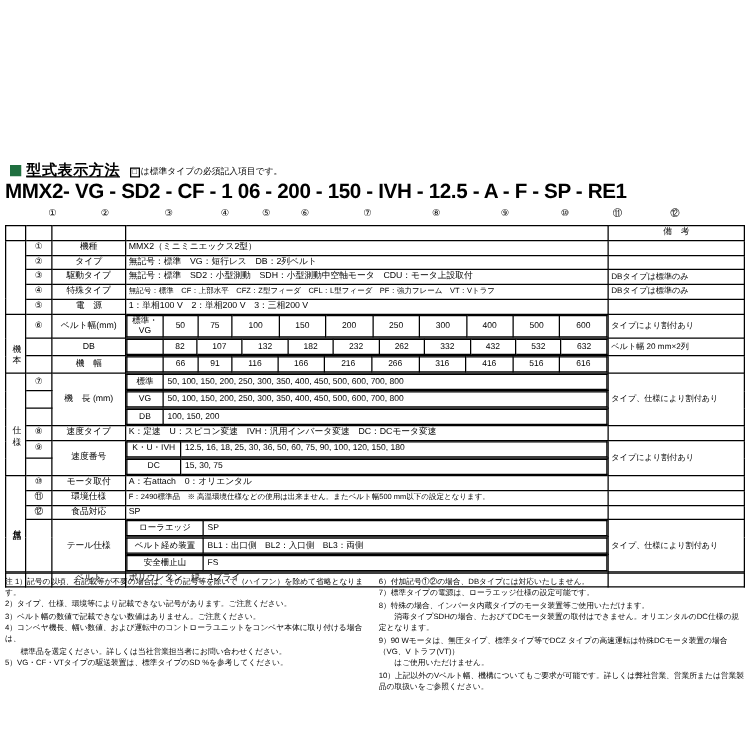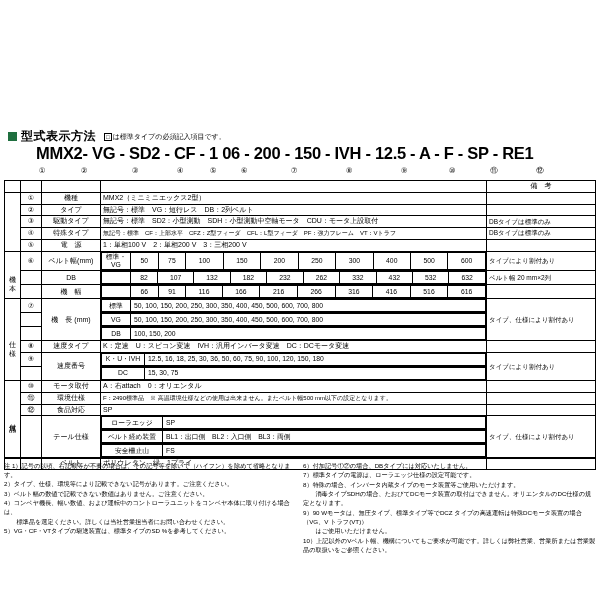--- a/index.html
+++ b/index.html
@@ -10,34 +10,34 @@
     -webkit-font-smoothing:none;
   }
   .page{position:relative;width:600px;height:600px;}
 
   
   .heading{
     position:absolute;left:8px;top:128px;
     display:flex;align-items:center;gap:4px;
   }
   .heading .sq{width:9px;height:9px;background:#1f6f3f;display:inline-block;}
-  .heading .title{font-size:12px;font-weight:bold;letter-spacing:0.5px;}
+  .heading .title{font-size:12px;font-weight:bold;letter-spacing:0.5px;text-decoration:underline;}
   .heading .note{font-size:7px;margin-left:4px;}
   .heading .note .box{
     display:inline-block;border:1px solid #000;font-size:6px;
     padding:0 1px;margin-right:1px;
   }
 
   
   .codeline{
     position:absolute;left:4px;top:144px;width:592px;
     font-size:16.5px;font-weight:bold;letter-spacing:-0.3px;
     white-space:nowrap;
   }
-  .codeline .seg{display:inline-block;margin-left:32px;}
+  .codeline .seg{display:inline-block;}
 
   
   .numrow{
     position:absolute;left:4px;top:166px;width:592px;height:12px;
   }
   .numrow span{
     position:absolute;font-size:7.5px;top:0;
     transform:translateX(-50%);
   }
 

